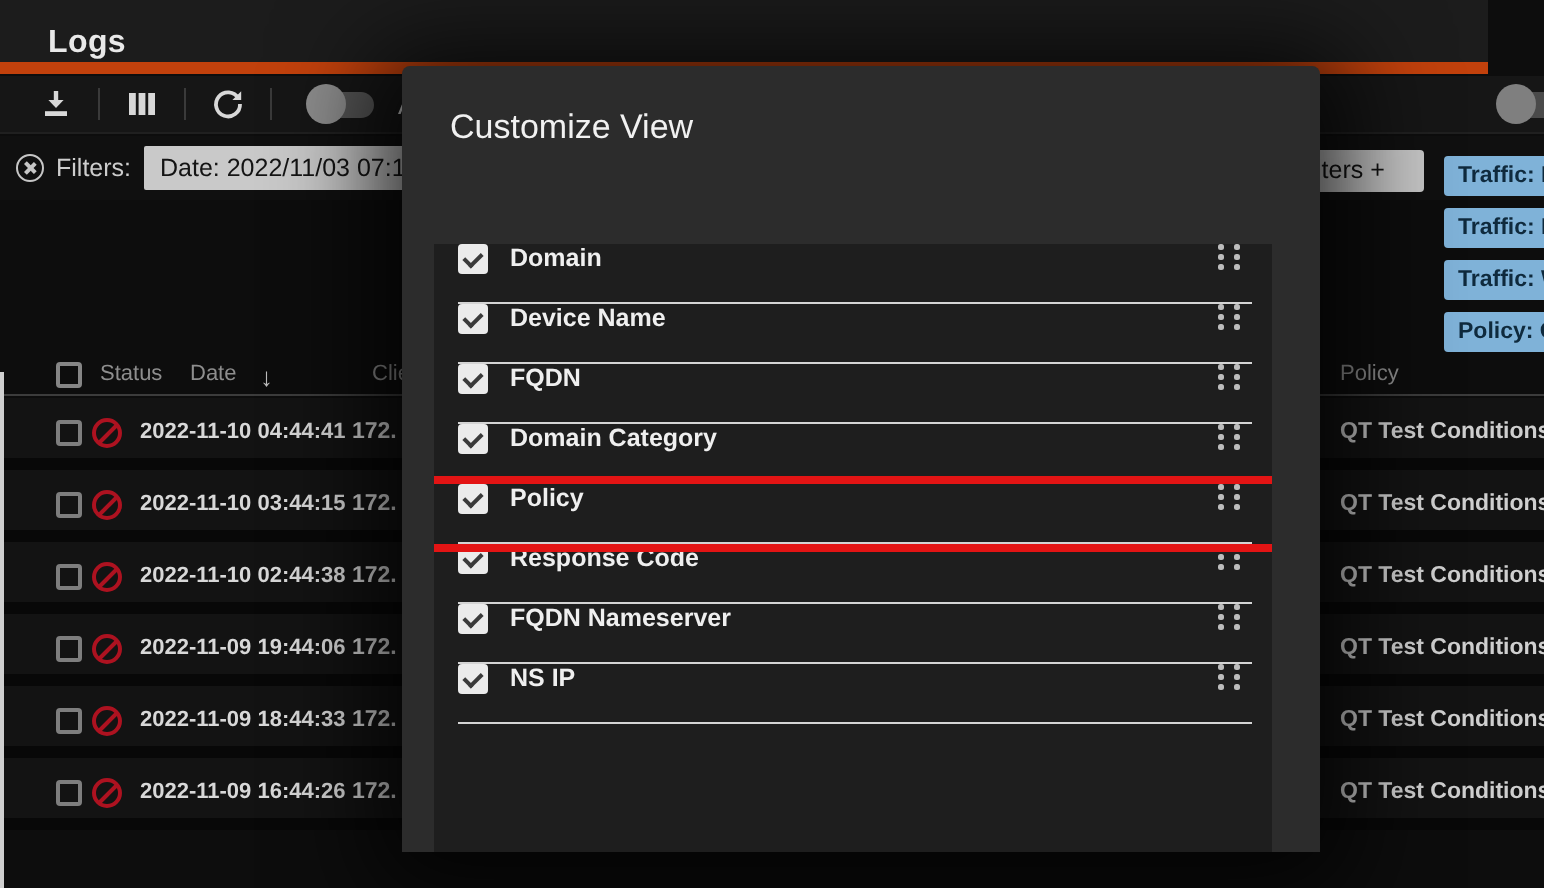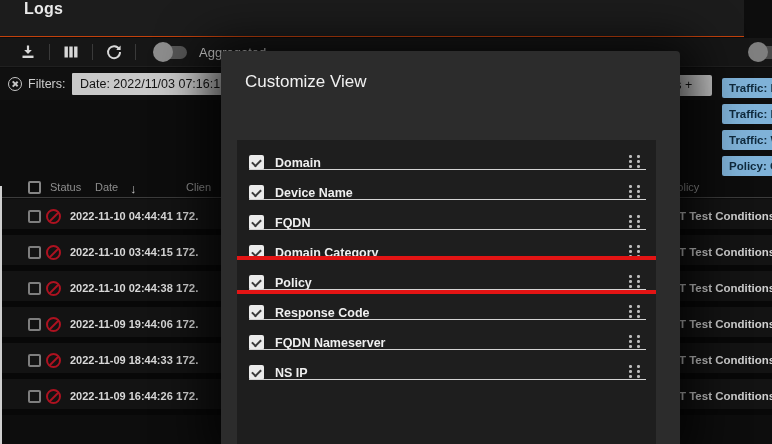--- a/index.html
+++ b/index.html
@@ -2,21 +2,21 @@
 <html><head>
 <meta charset="utf-8">
 <style>
   * { margin:0; padding:0; box-sizing:border-box; }
   html,body { width:772px; height:444px; background:#0d0d0d; overflow:hidden;
               font-family:"Liberation Sans", sans-serif; }
   #screen { position:relative; width:772px; height:444px; overflow:hidden; background:#0d0d0d; }
 
   
   .topbar { position:absolute; left:0; top:0; width:744px; height:37px; background:#1c1c1c;
-            border-bottom:1px solid #c2410c; display:flex; align-items:flex-start; }
+            border-bottom:6px solid #c2410c; display:flex; align-items:flex-end; }
   .topbar .title { color:#e9e9e9; font-size:16px; font-weight:700; margin-left:24px; letter-spacing:.2px; }
 
   .toolbar { position:absolute; left:0; top:38px; width:772px; height:29px; background:#161616;
              border-bottom:1px solid #202020; display:flex; align-items:center; }
   .tbtn { width:16px; height:16px; display:inline-flex; align-items:center; justify-content:center; cursor:pointer; }
   .tdiv { width:1px; height:16px; background:#3a3a3a; margin:0 13px; }
   .toolbar .lead { margin-left:20px; }
 
   .toggle { position:relative; width:32px; height:13px; background:#555; border-radius:7px; margin-left:6px; }
   .toggle .knob { position:absolute; left:-2px; top:-3.5px; width:20px; height:20px; border-radius:50%; background:#8d8d8d; }
@@ -56,27 +56,27 @@
   .blocked { position:absolute; left:46px; top:10px; width:15px; height:15px; border:2px solid #ad1220; border-radius:50%; }
   .blocked::after { content:''; position:absolute; left:50%; top:50%; width:2px; height:12px; background:#ad1220;
                     transform:translate(-50%,-50%) rotate(45deg); }
   .c-date   { position:absolute; left:70px;  top:11px; font-size:11px; font-weight:700; color:#d8d8d8; white-space:nowrap; }
   .c-client { position:absolute; left:176px; top:11px; font-size:11.5px; font-weight:700; color:#d8d8d8; white-space:nowrap; }
   .c-policy { position:absolute; left:670px; top:11px; font-size:11.5px; font-weight:700; color:#cfcfcf; white-space:nowrap; }
 
   .edge-line { position:absolute; left:0; top:186px; width:2px; height:258px; background:#cfcfcf; }
 
   
-  .modal { position:absolute; left:201px; top:51px; width:459px; height:393px; background:#2c2c2c;
-           border-radius:4px 4px 0 0; box-shadow:0 6px 50px 14px rgba(0,0,0,.78); z-index:10;margin-left:20px; }
+  .modal { position:absolute; left:201px; top:33px; width:459px; height:393px; background:#2c2c2c;
+           border-radius:4px 4px 0 0; box-shadow:0 6px 50px 14px rgba(0,0,0,.78); z-index:10; }
   .m-title { color:#f1f1f1; font-size:17px; font-weight:500; margin:21px 0 0 24px; }
   .m-sub   { color:#d9d9d9; font-size:12.5px; margin:16px 0 0 24px; }
   .panel { position:absolute; left:16px; top:89px; width:419px; height:304px; background:#1e1e1e; overflow:hidden; }
 
-  .mrow { position:relative; height:30px; display:flex; align-items:flex-end; padding:0 16px 0 12px; }
+  .mrow { position:relative; height:30px; display:flex; align-items:flex-start; padding:0 16px 0 12px; }
   .mrow::after { content:''; position:absolute; left:12px; right:10px; bottom:0; height:1px; background:#d4d4d4; }
   .mrow.highlighted { z-index:5; box-shadow:0 0 0 4px #e31414; }
   .mcheck { position:relative; width:15px; height:15px; background:#ebebeb; border-radius:2px; flex:0 0 auto; cursor:pointer; }
   .mcheck::after { content:''; position:absolute; left:3px; top:3.5px; width:7px; height:4px;
                    border-left:2px solid #3a3a3a; border-bottom:2px solid #3a3a3a; transform:rotate(-45deg); }
   .mlabel { color:#efefef; font-size:12.5px; font-weight:700; margin-left:11px; }
   .handle { margin-left:auto; width:11px; height:15px; display:grid; grid-template-columns:repeat(2,3px);
             grid-auto-rows:5px; justify-content:space-between; align-content:space-between; cursor:grab; }
   .handle i { width:2.5px; height:2.5px; background:#bdbdbd; border-radius:50%; }
 

